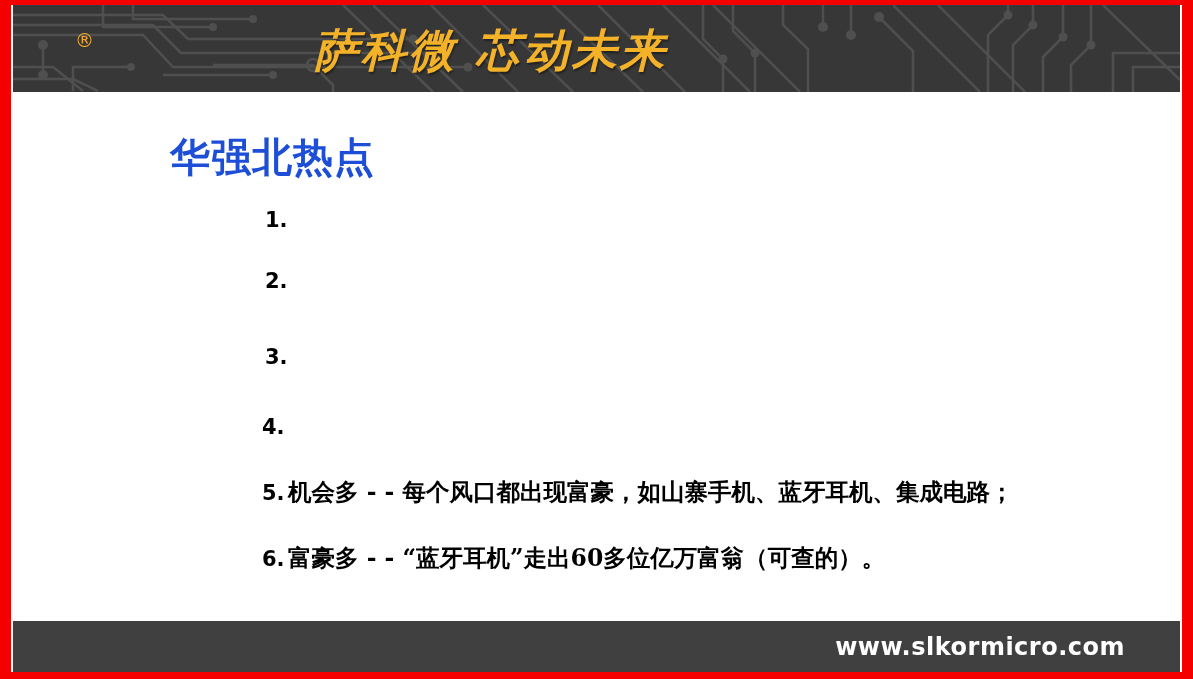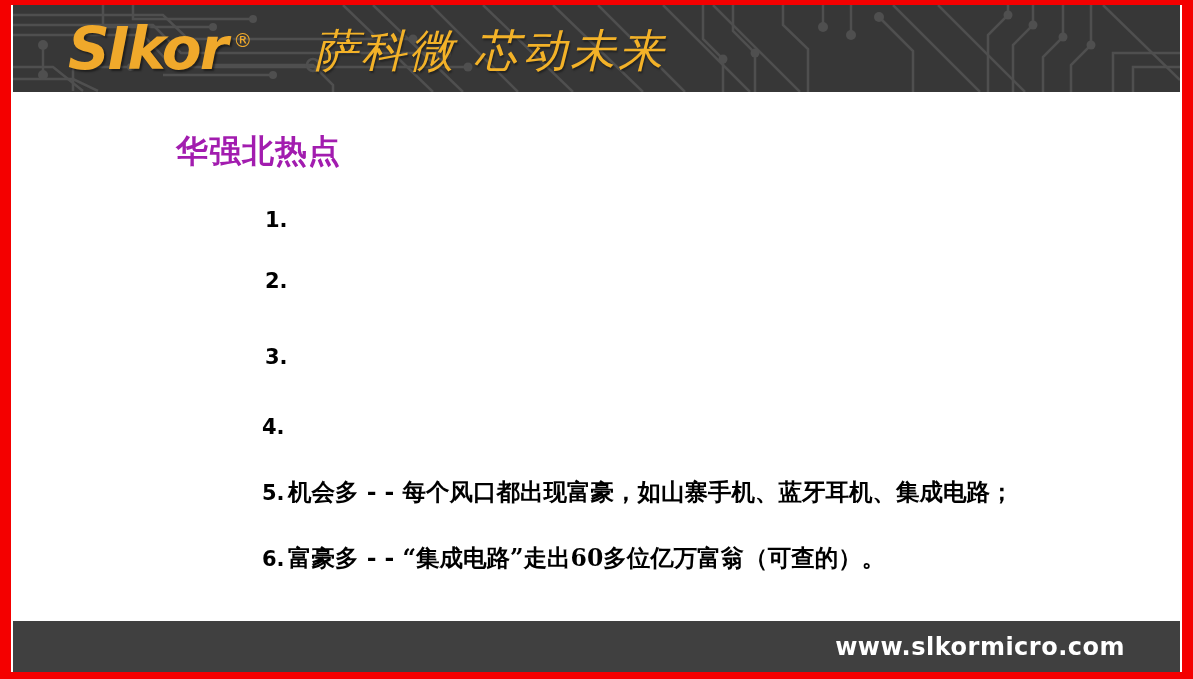--- a/index.html
+++ b/index.html
@@ -68,37 +68,37 @@
     color: #f0a92b;
     margin-left: 7px;
     margin-top: 16px;
   }
   .tagline {
     position: absolute;
     left: 300px;
     top: 12px;
     font-family: "DejaVu Serif", serif;
     font-style: italic;
-    font-weight: normal;
+    font-weight: bold;
     font-size: 45px;
     line-height: 68px;
     color: #f3b228;
     letter-spacing: 3px;
     text-shadow: 1px 2px 2px rgba(0,0,0,0.4);
   }
 
   
   .slide-title {
     position: absolute;
-    left: 176px;
+    left: 170px;
     top: 130px;
     font-family: "DejaVu Sans", sans-serif;
     font-weight: bold;
-    font-size: 32px;
-    color: #a21caf;
+    font-size: 40px;
+    color: #1d4ed8;
     letter-spacing: 1px;
   }
   .bullet-list {
     position: absolute;
     left: 252px;
     top: 208px;
     width: 900px;
     margin: 0;
     padding: 0;
     list-style: none;
@@ -221,21 +221,20 @@
         <circle cx="260" cy="70" r="4"></circle>
         <circle cx="118" cy="62" r="4"></circle>
       </g>
       <g stroke="#4f4f4f" stroke-width="2.5" fill="none">
         <circle cx="430" cy="48" r="7"></circle>
         <circle cx="300" cy="60" r="6"></circle>
       </g>
     </svg>
 
     <div class="logo-wrap">
-      <span class="logo-text">SIkor</span>
       <span class="logo-reg">®</span>
     </div>
 
     <div class="tagline">萨科微 芯动未来</div>
   </div>
 
   <div class="slide-title">华强北热点</div>
 
   <ol class="bullet-list">
     <li class="bullet-item sp-1 indent-a">
@@ -249,21 +248,21 @@
     </li>
     <li class="bullet-item sp-4 indent-b">
       <span class="bullet-num">4.</span>
     </li>
     <li class="bullet-item sp-5 indent-b">
       <span class="bullet-num">5.</span>
       <span class="bullet-text">机会多 - - 每个风口都出现富豪，如山寨手机、蓝牙耳机、集成电路；</span>
     </li>
     <li class="bullet-item indent-b">
       <span class="bullet-num">6.</span>
-      <span class="bullet-text">富豪多 - - “集成电路”走出60多位亿万富翁（可查的）。</span>
+      <span class="bullet-text">富豪多 - - “蓝牙耳机”走出60多位亿万富翁（可查的）。</span>
     </li>
   </ol>
 
   <div class="footer-bar">
     <span class="footer-url">www.slkormicro.com</span>
   </div>
 
 </div>
 
 </body></html>

